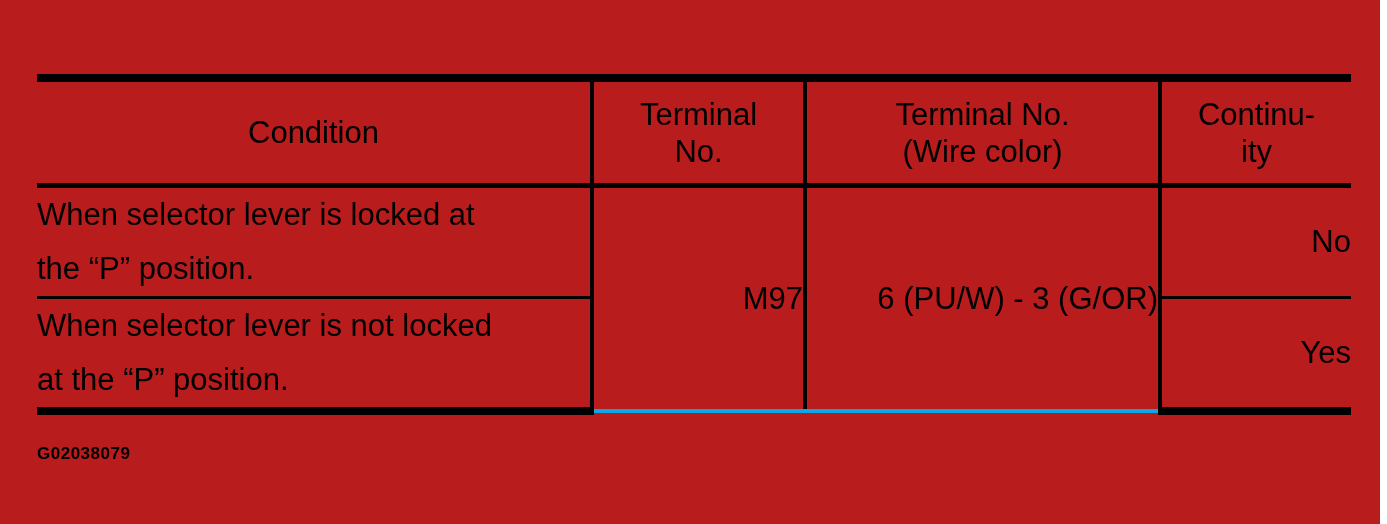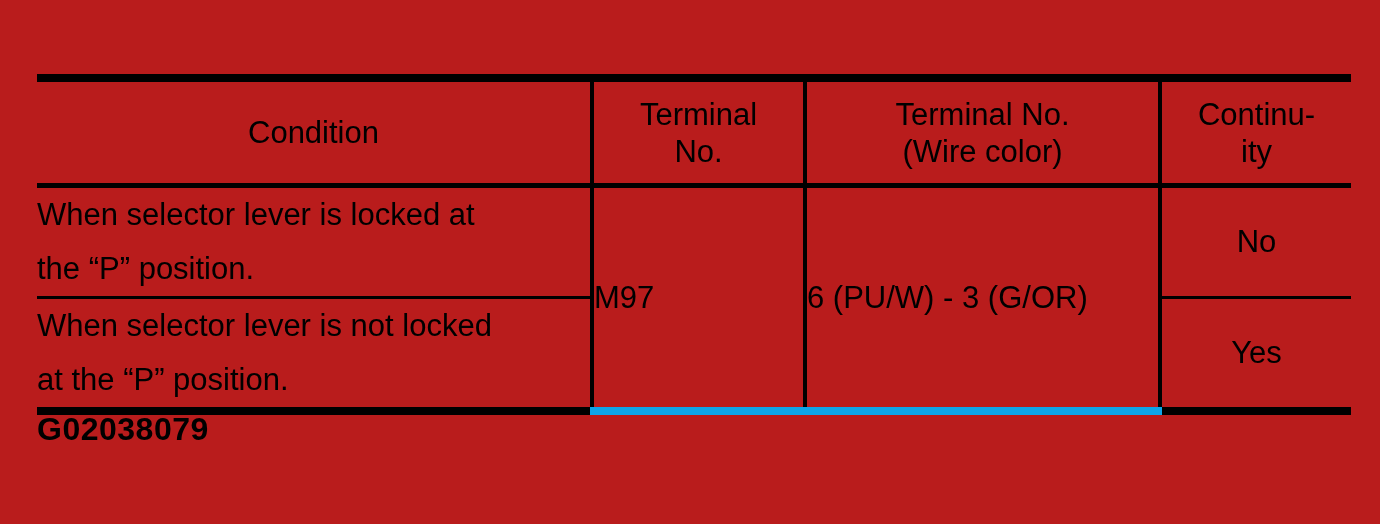--- a/index.html
+++ b/index.html
@@ -47,34 +47,34 @@
     border-right: 4px solid #000;
   }
   .row-1 td { height: 101px; }
   .row-2 td { height: 106px; }
   .row-1 .cell-condition,
   .row-1 .cell-continuity { border-bottom: 3px solid #000; }
   .row-2 .cell-condition,
   .row-2 .cell-continuity { border-bottom: 8px solid #000; }
   .cell-connector,
   .cell-terminal {
-    text-align: left;
+    text-align: right;
     vertical-align: middle;
     border-right: 4px solid #000;
-    border-bottom: 8px solid #0ea5e9;
+    border-bottom: 4px solid #0ea5e9;
   }
   .cell-continuity {
-    text-align: center;
+    text-align: right;
     vertical-align: middle;
   }
   .figure-id {
     position: absolute;
     left: 37px;
-    top: 411px;
-    font-size: 32px;
+    top: 444px;
+    font-size: 17px;
     font-weight: bold;
     letter-spacing: 0.5px;
   }
 </style>
 </head>
 <body>
 
 <div class="page">
   <table class="spec-table">
     <colgroup>

